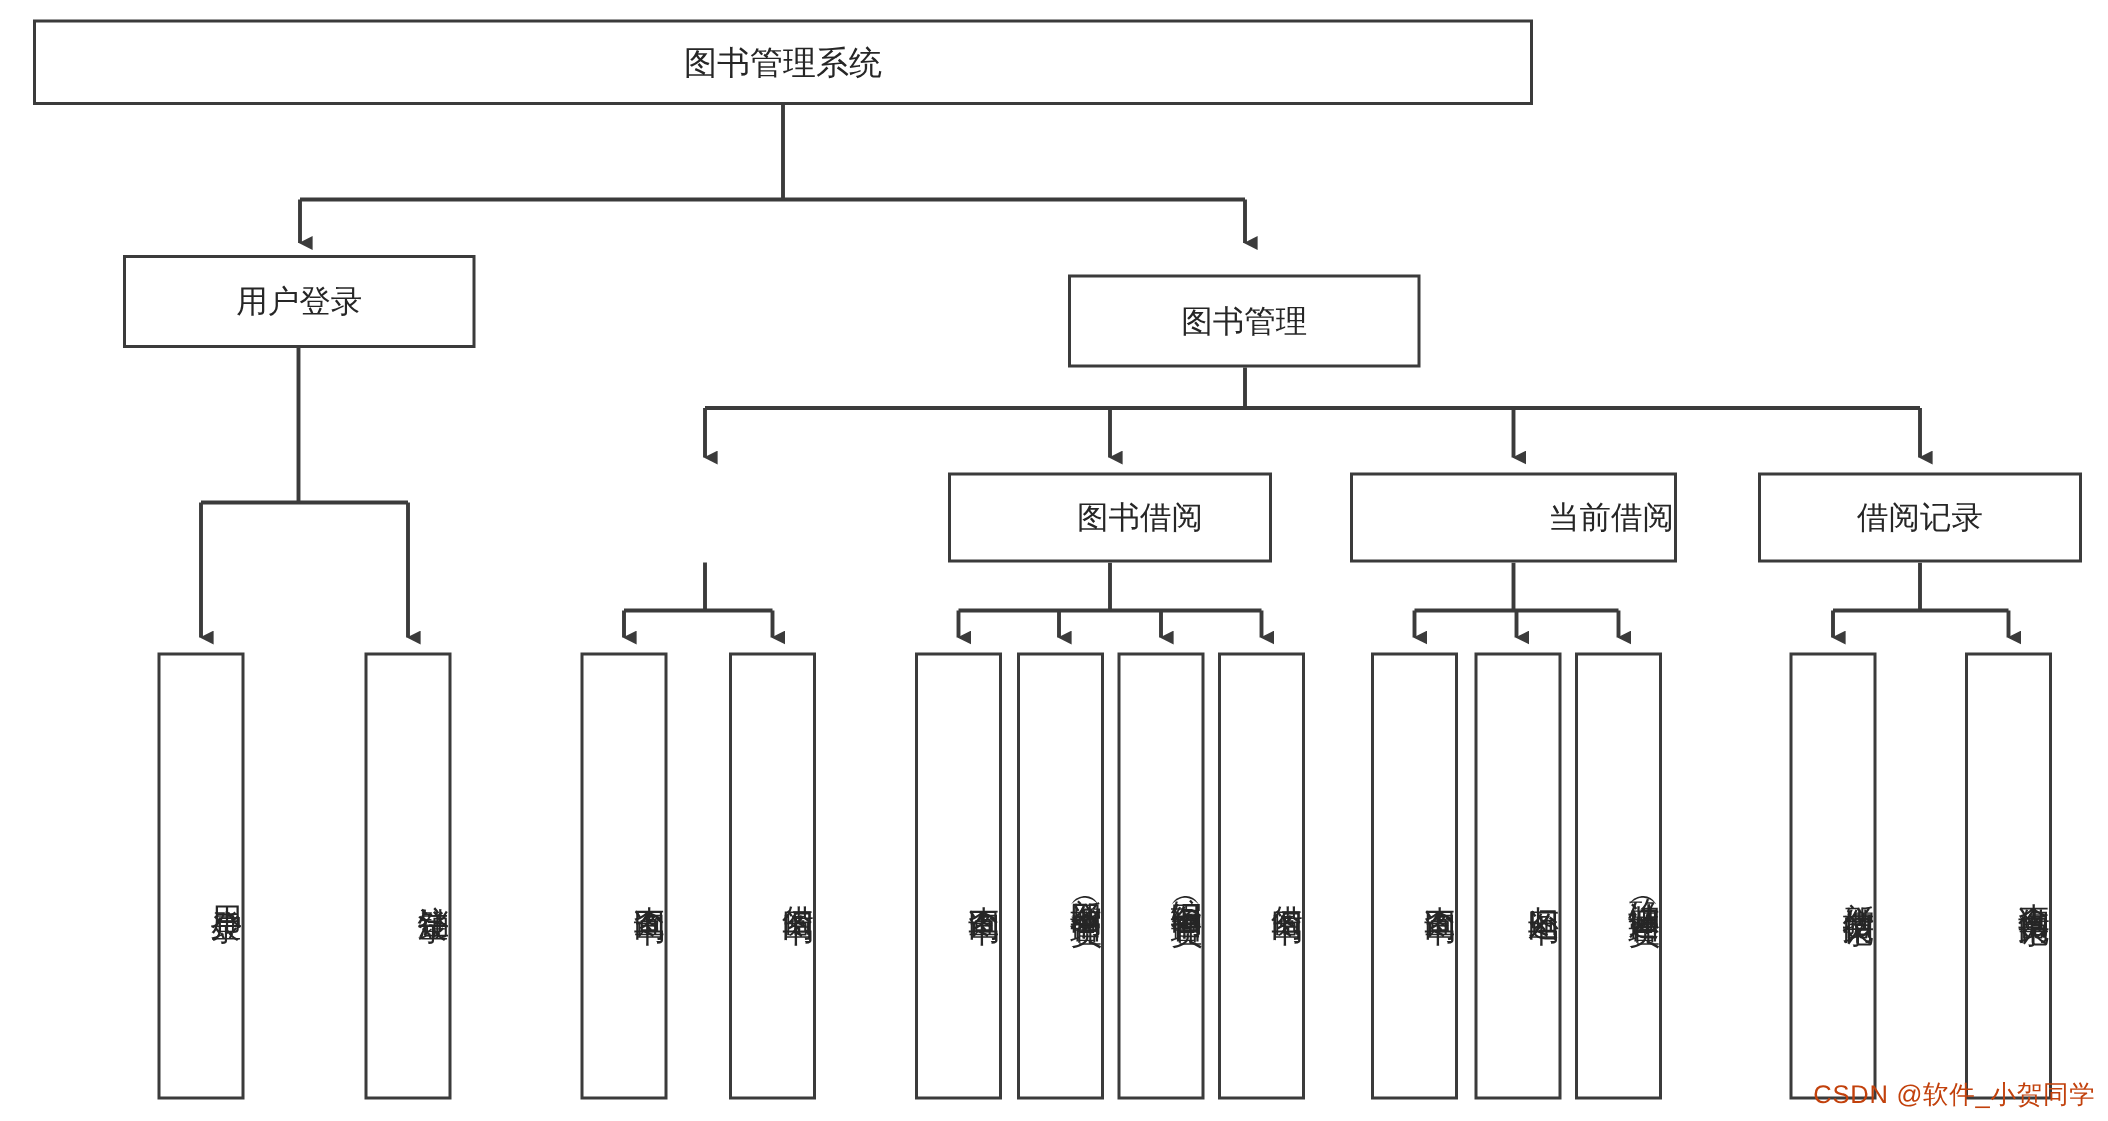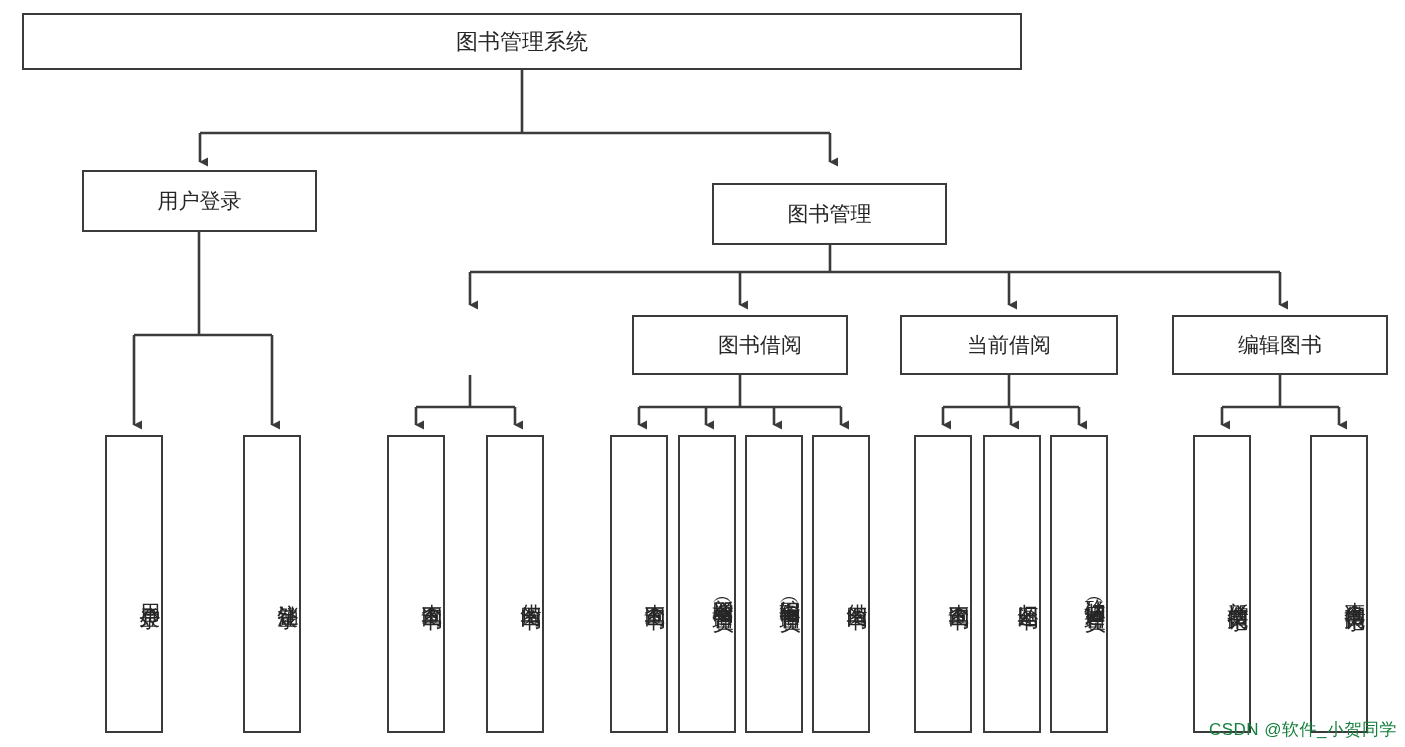--- a/index.html
+++ b/index.html
@@ -38,21 +38,21 @@
     writing-mode:vertical-rl;
     text-orientation:upright;
     line-height:1.0;
     white-space:nowrap;
   }
   .watermark{
     position:absolute;
     right:8px;
     bottom:6px;
     font-size:17px;
-    color:#15803d;
+    color:#c2410c;
     white-space:nowrap;
     letter-spacing:.5px;
   }
 </style>
 </head>
 <body>
 
 <div id="diagram-root">
 
   <svg class="edges" viewBox="0 0 1405 747" xmlns="http://www.w3.org/2000/svg">
@@ -126,25 +126,25 @@
   <div class="node h" style="left:82px;top:170px;width:235px;height:62px;">
     <span>用户登录</span>
   </div>
   <div class="node h" style="left:712px;top:170px;width:235px;height:62px;margin-top:13px;">
     <span>图书管理</span>
   </div>
 
   <div class="node h" style="left:632px;top:315px;width:216px;height:60px;padding-left:40px;">
     <span>图书借阅</span>
   </div>
-  <div class="node h" style="left:900px;top:315px;width:218px;height:60px;">
+  <div class="node h" style="left:900px;top:315px;width:218px;height:60px;justify-content:flex-end;">
     <span>当前借阅</span>
   </div>
   <div class="node h" style="left:1172px;top:315px;width:216px;height:60px;">
-    <span>编辑图书</span>
+    <span>借阅记录</span>
   </div>
 
   <div class="node v" style="left:105px;top:435px;width:58px;height:298px;">
     <span class="vtext">用户登录</span>
   </div>
   <div class="node v" style="left:243px;top:435px;width:58px;height:298px;">
     <span class="vtext">注销登录</span>
   </div>
 
   <div class="node v" style="left:387px;top:435px;width:58px;height:298px;">

